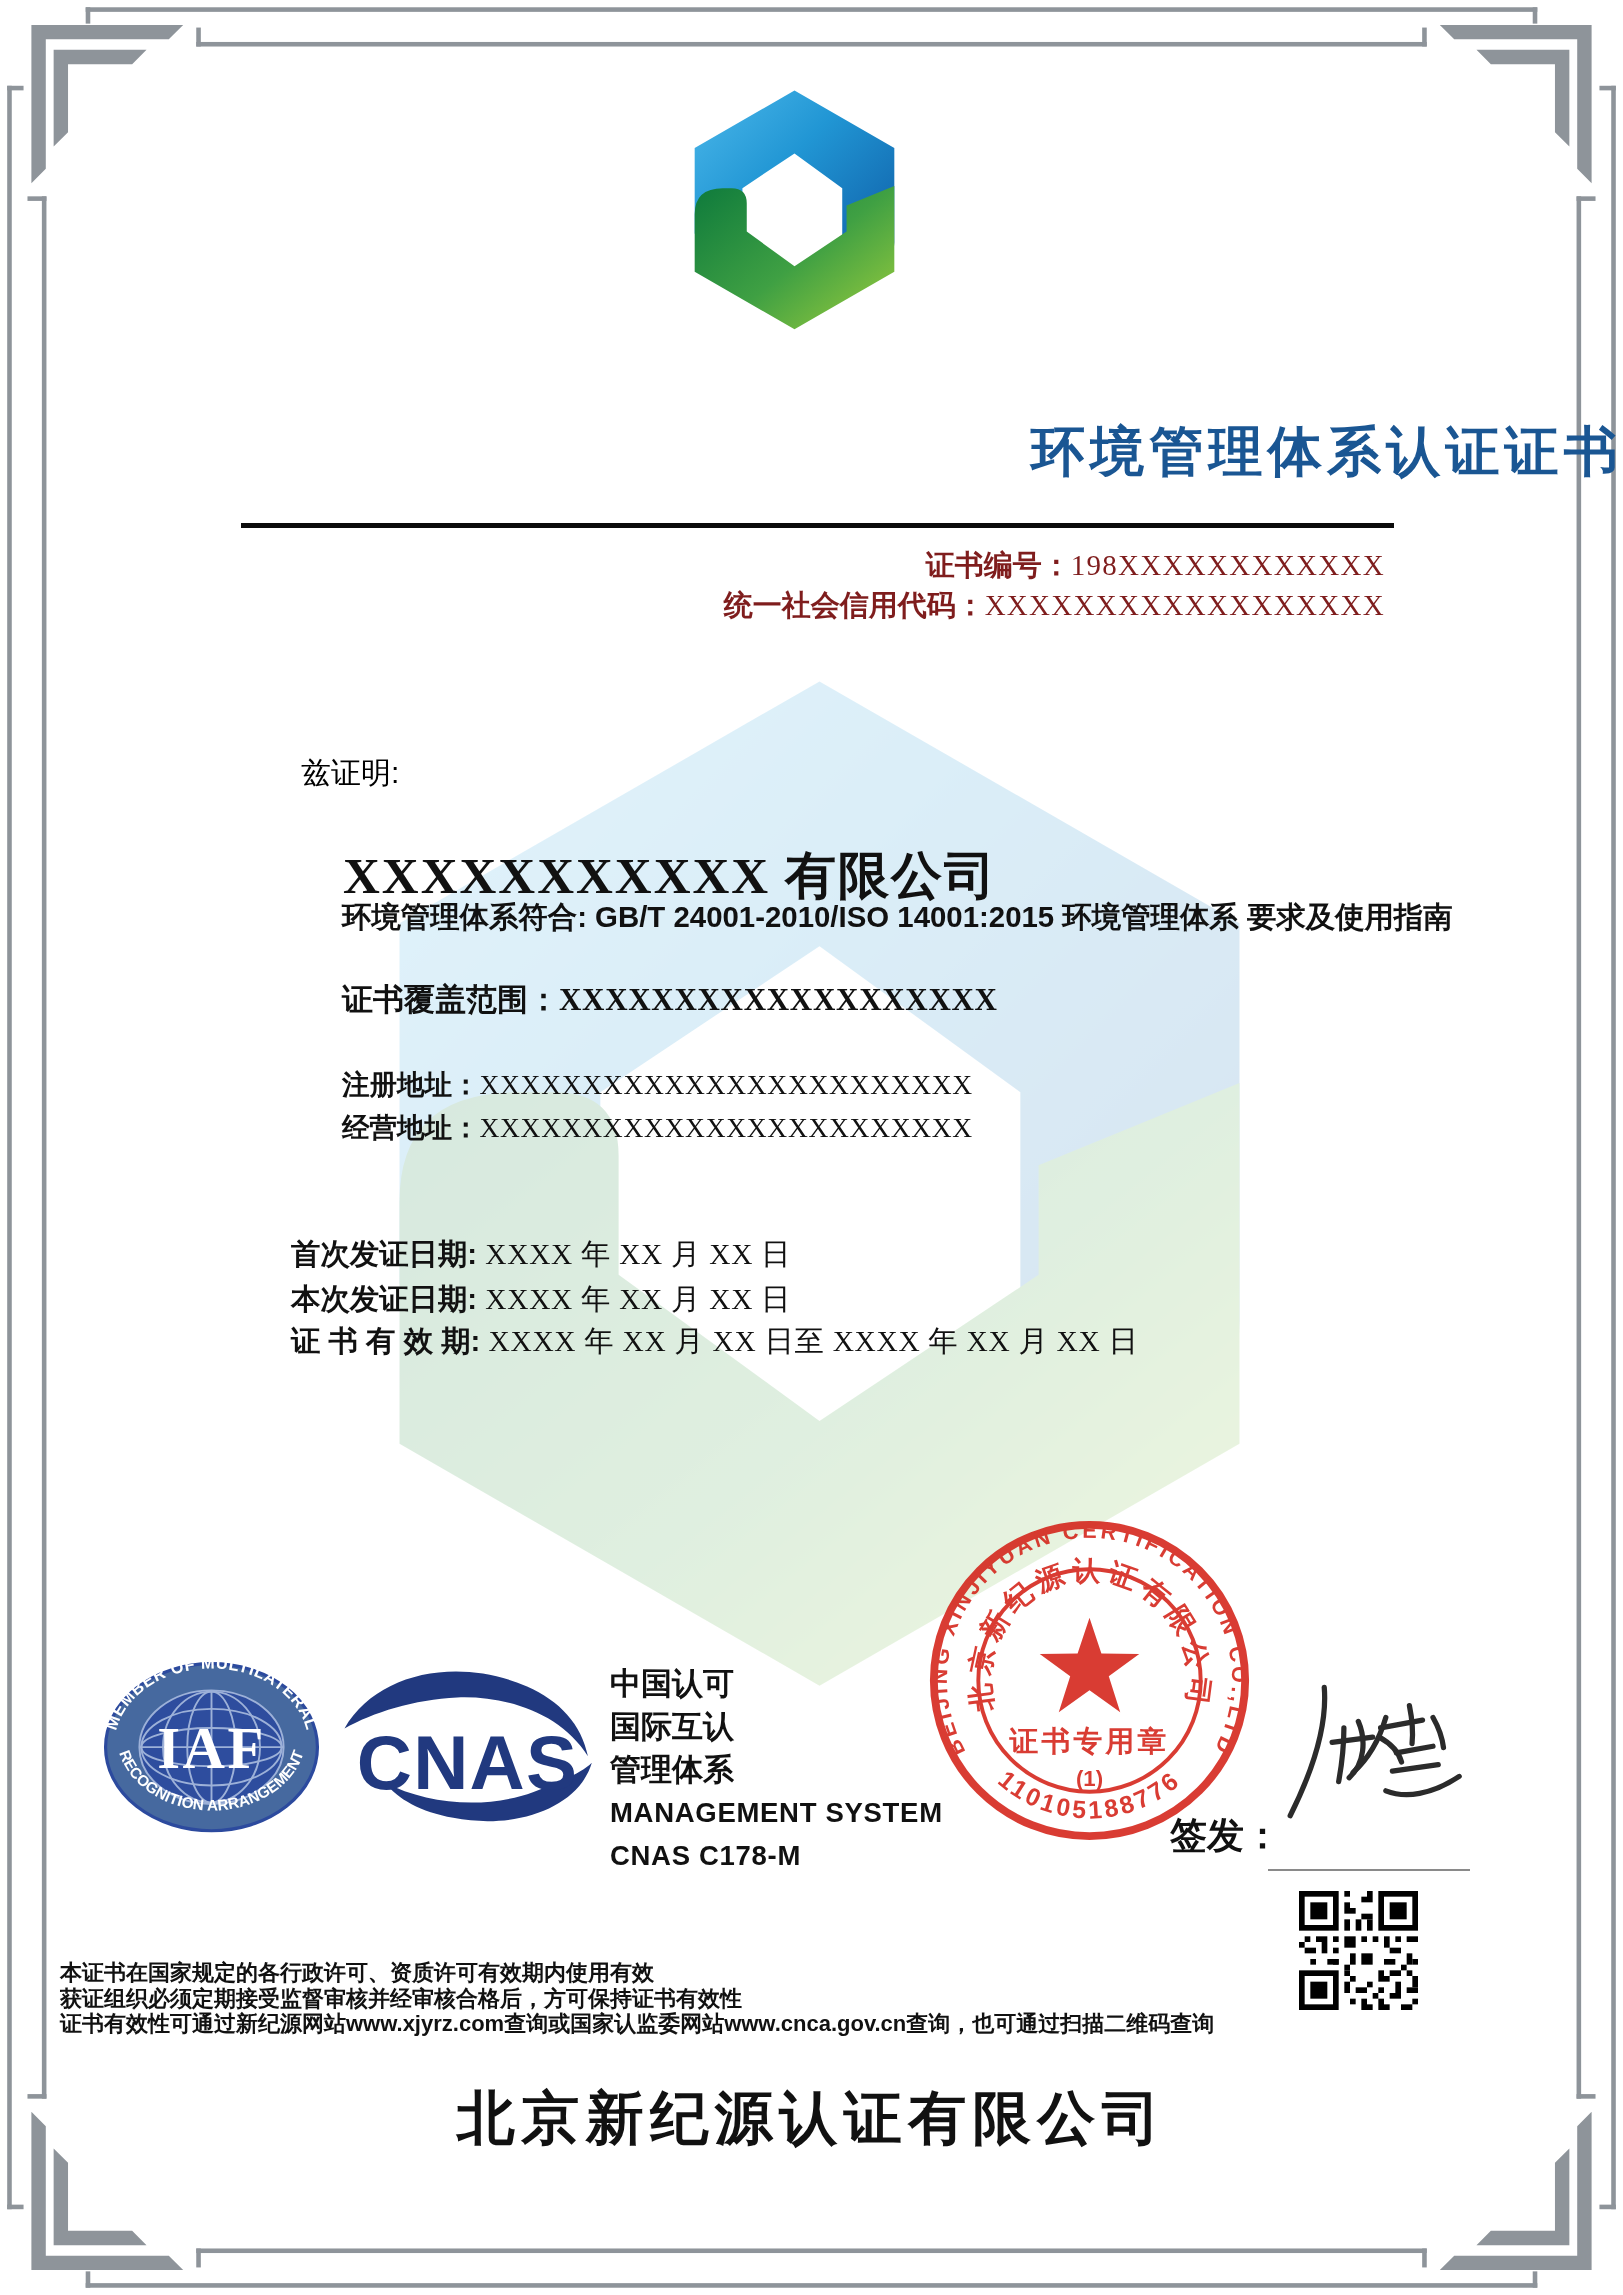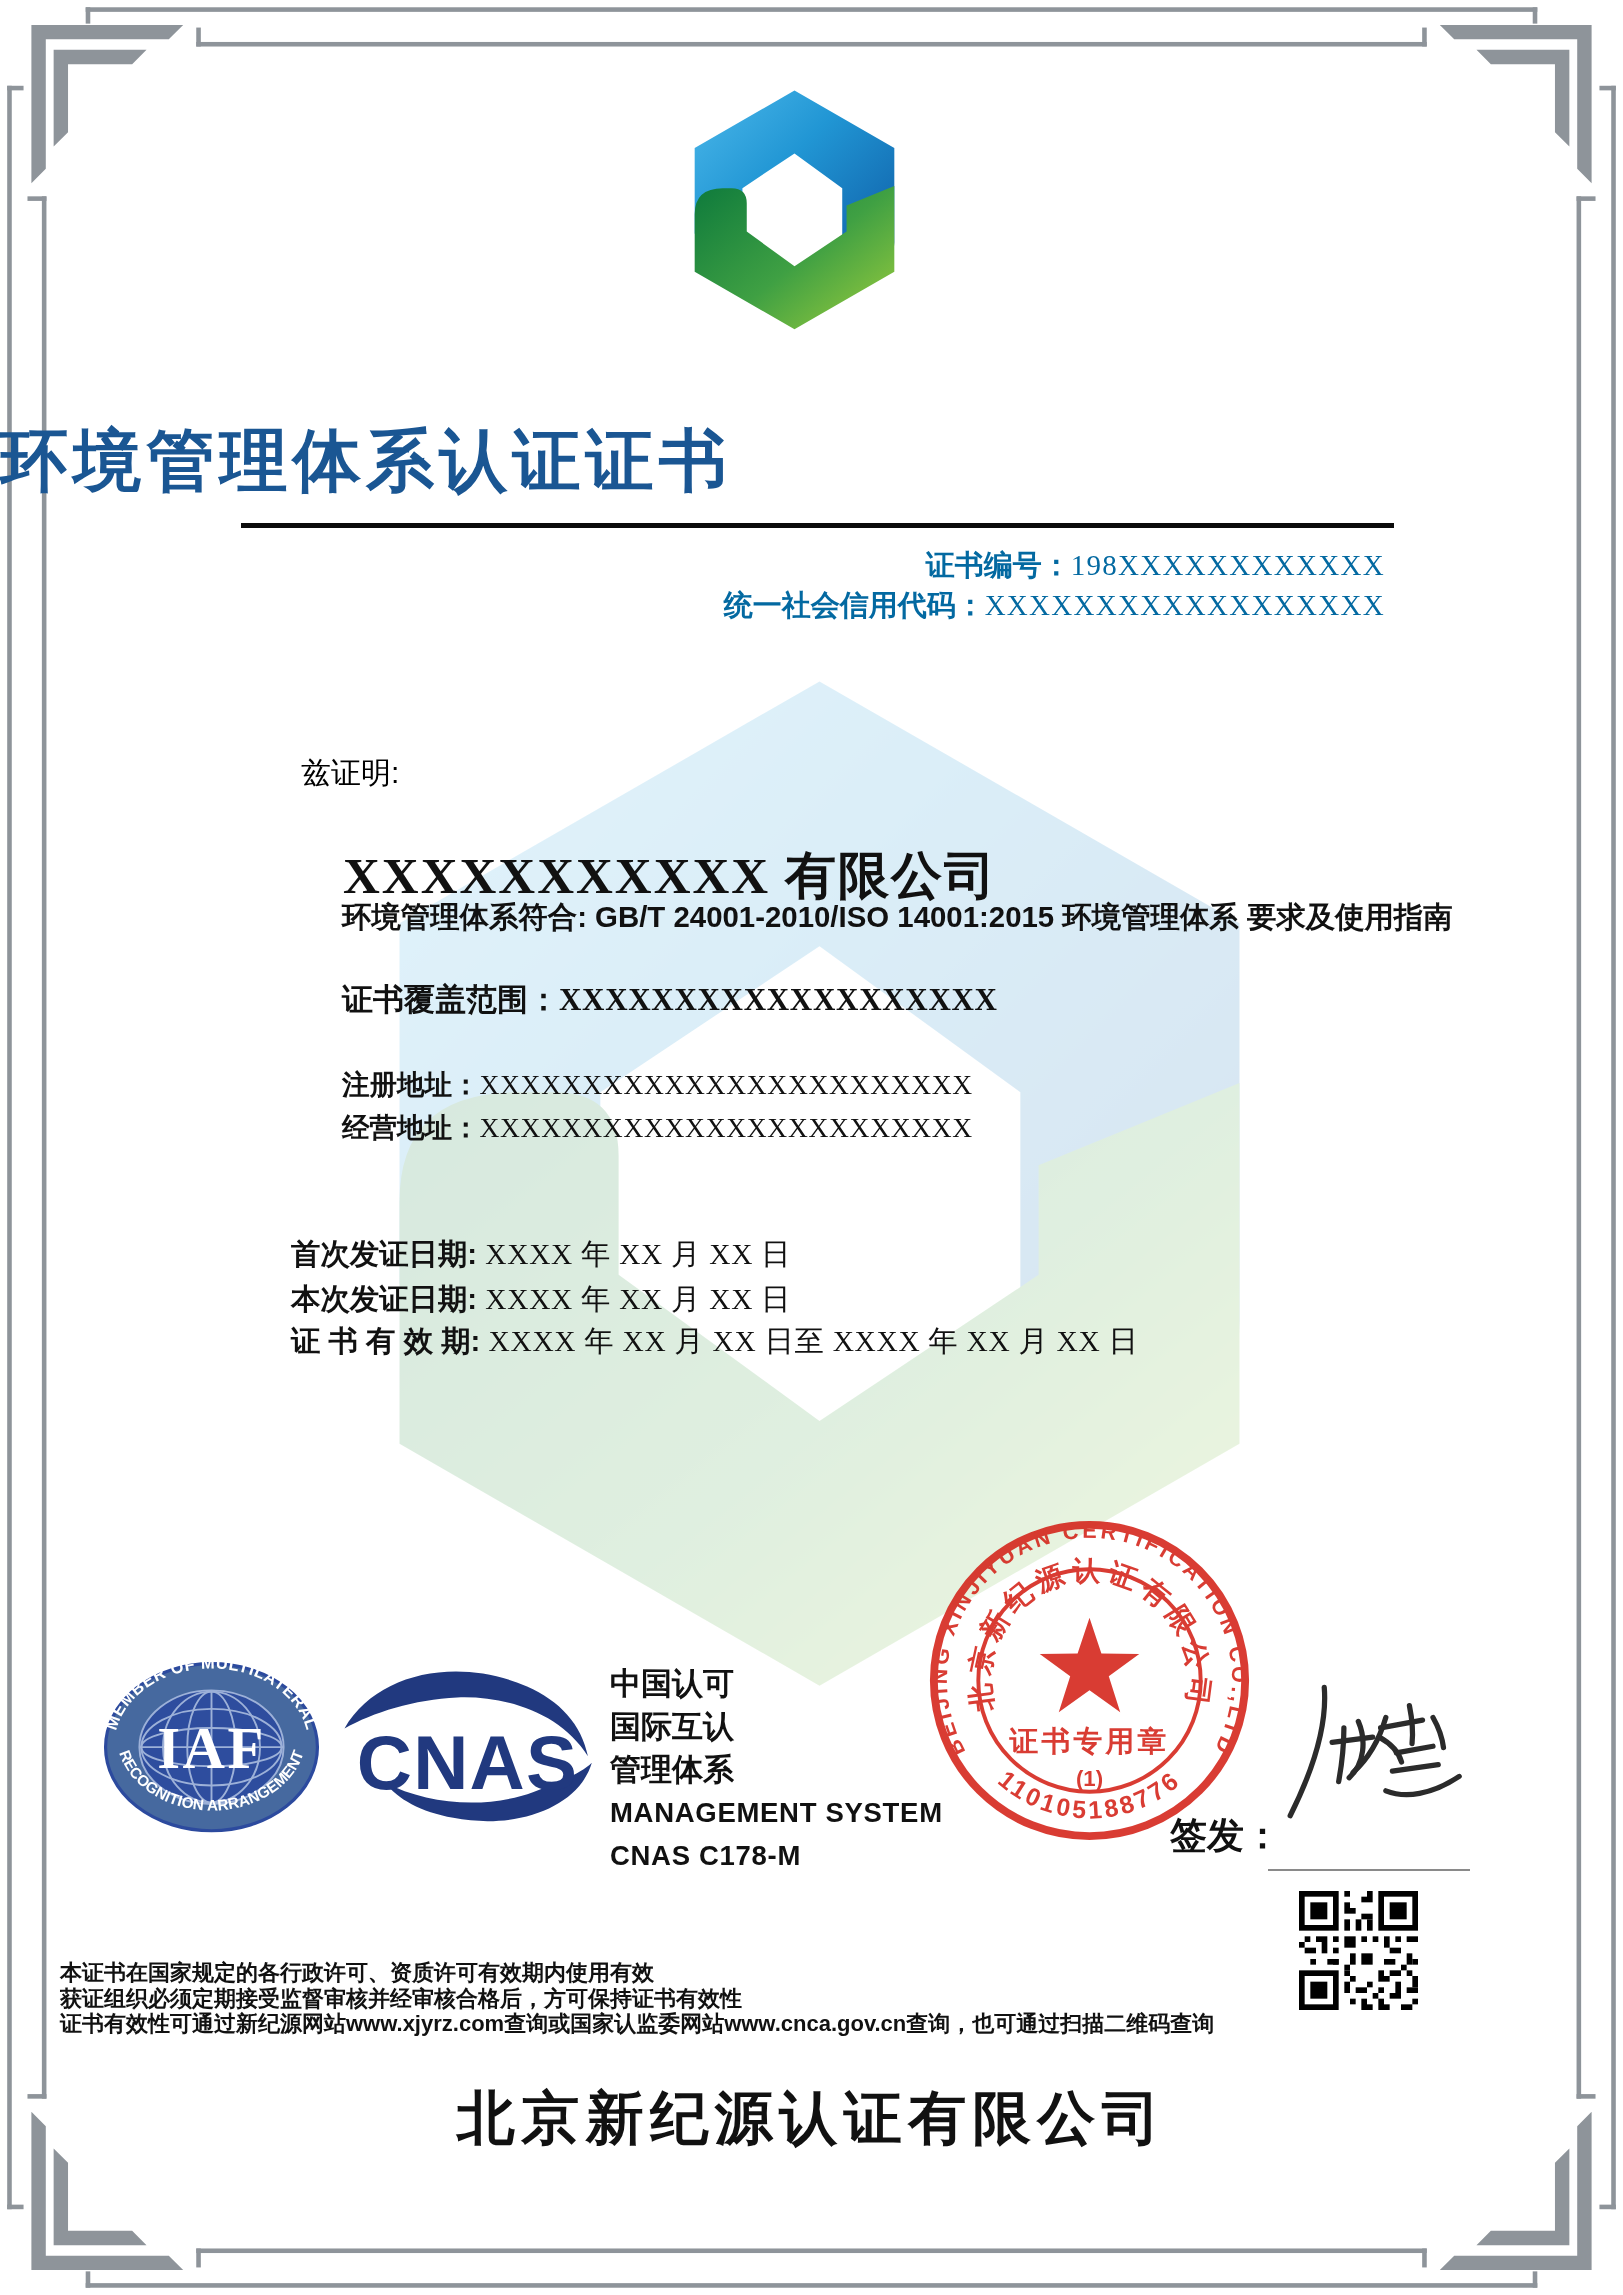--- a/index.html
+++ b/index.html
@@ -6,24 +6,24 @@
   #page{position:relative;width:1623px;height:2295px;background:#ffffff;overflow:hidden;
         font-family:"Liberation Sans",sans-serif;color:#111;}
   .abs{position:absolute;}
   svg{display:block;}
   
   #frame{left:0;top:0;width:1623px;height:2295px;}
   
   #watermark{left:363px;top:654px;width:913px;opacity:0.16;pointer-events:none;}
   #logo{left:686px;top:84px;width:217px;}
   
-  #title{left:0;top:416px;width:1623px;text-align:left;font-size:68px;font-weight:bold;
+  #title{left:0;top:416px;width:1623px;text-align:right;font-size:54px;font-weight:bold;
          color:#1a5693;letter-spacing:5.2px;white-space:nowrap;}
   #title-rule{left:241px;top:523px;width:1153px;height:5.2px;background:#0b0b0b;}
-  .hdr-line{right:238px;white-space:nowrap;font-size:29px;font-weight:bold;color:#0369a1;text-align:right;}
+  .hdr-line{right:238px;white-space:nowrap;font-size:29px;font-weight:bold;color:#7f1d1d;text-align:right;}
   #cert-no{top:546px;}
   #credit-code{top:586px;}
   .serifval{font-family:"Liberation Serif",serif;font-weight:normal;letter-spacing:1.3px;}
   
   #hereby{left:301px;top:753px;font-size:30px;color:#000;}
   #company{left:343px;top:802px;font-size:51px;font-weight:bold;
            font-family:"Liberation Serif",serif;letter-spacing:2px;white-space:nowrap;margin-top:40px;}
   #standard{left:342px;top:898px;font-size:29.4px;font-weight:600;white-space:nowrap;}
   #scope{left:342px;top:979px;font-size:31px;font-weight:bold;white-space:nowrap;}
   #reg-addr{left:342px;top:1067px;font-size:27.5px;font-weight:600;white-space:nowrap;}

